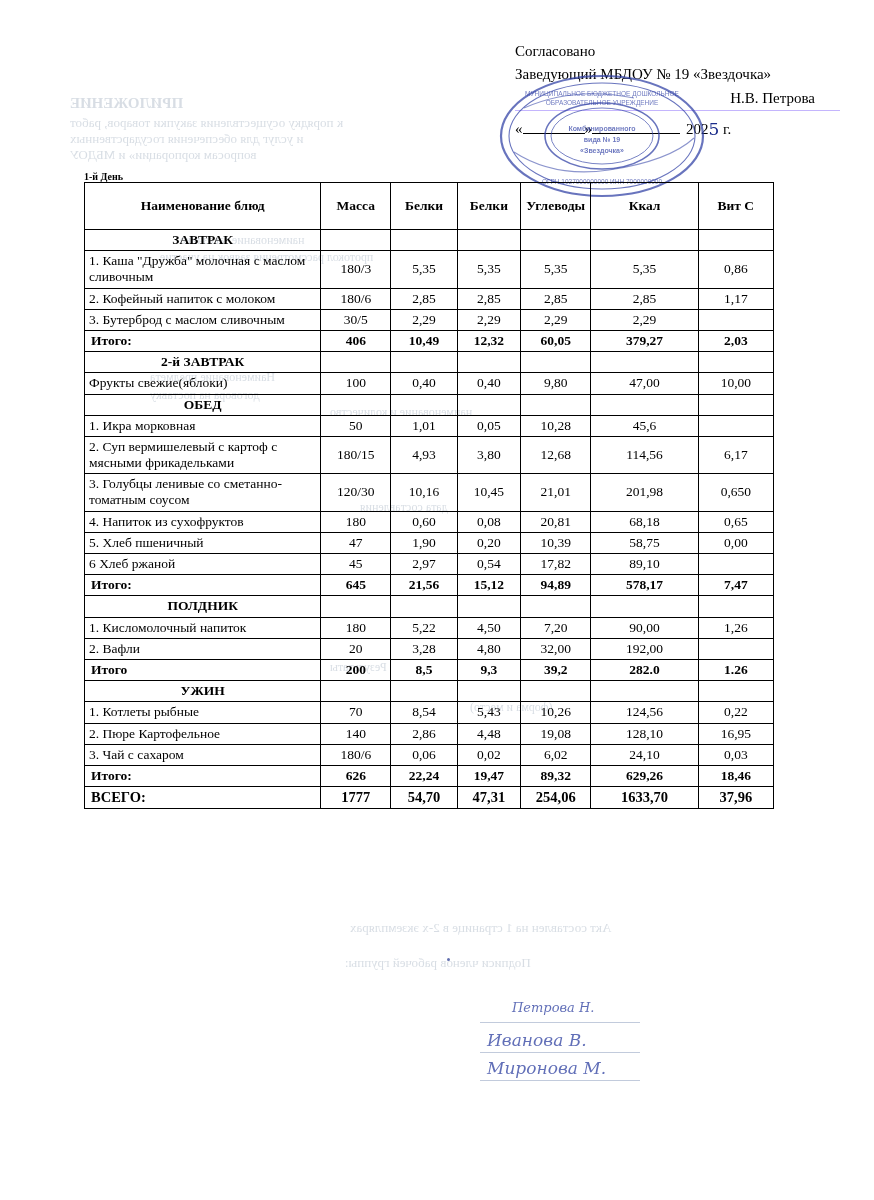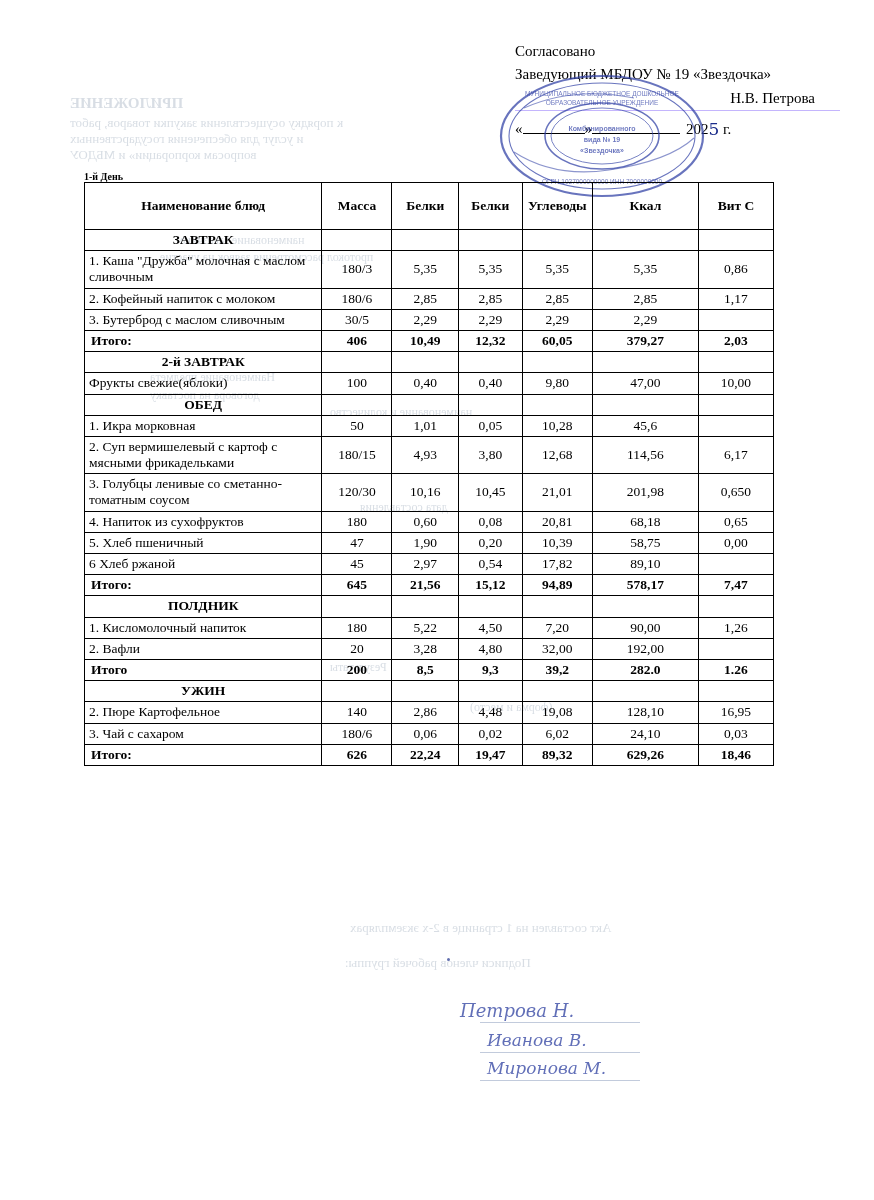--- a/index.html
+++ b/index.html
@@ -152,21 +152,21 @@
 
   
   .sig {
     position: absolute;
     color: #2d3fa0;
     font-family: "DejaVu Serif", serif;
     font-style: italic;
     opacity: .75;
     white-space: nowrap;
   }
-  .sig.s1 { left: 460px; top: 1000px; font-size: 18px; }
+  .sig.s1 { left: 512px; top: 1000px; font-size: 13px; }
   .sig.s2 { left: 487px; top: 1030px; font-size: 17px; }
   .sig.s3 { left: 487px; top: 1058px; font-size: 17px; }
   .sig-line {
     position: absolute;
     border-bottom: 1px solid #9aa8c4;
     opacity: .6;
   }
   .sig-line.l1 { left: 480px; top: 1022px; width: 160px; }
   .sig-line.l2 { left: 480px; top: 1052px; width: 160px; }
   .sig-line.l3 { left: 480px; top: 1080px; width: 160px; }
@@ -419,20 +419,29 @@
         <tr class="section">
           <td class="name">УЖИН</td>
           <td class="num">&nbsp;</td>
           <td class="num">&nbsp;</td>
           <td class="num">&nbsp;</td>
           <td class="num">&nbsp;</td>
           <td class="num">&nbsp;</td>
           <td class="num">&nbsp;</td>
         </tr>
         <tr>
+          <td class="name">1. Котлеты рыбные</td>
+          <td class="num">70</td>
+          <td class="num">8,54</td>
+          <td class="num">5,43</td>
+          <td class="num">10,26</td>
+          <td class="num">124,56</td>
+          <td class="num">0,22</td>
+        </tr>
+        <tr>
           <td class="name">2. Пюре Картофельное</td>
           <td class="num">140</td>
           <td class="num">2,86</td>
           <td class="num">4,48</td>
           <td class="num">19,08</td>
           <td class="num">128,10</td>
           <td class="num">16,95</td>
         </tr>
         <tr>
           <td class="name">3. Чай с сахаром</td>
@@ -445,20 +454,29 @@
         </tr>
         <tr class="total">
           <td class="name">Итого:</td>
           <td class="num">626</td>
           <td class="num">22,24</td>
           <td class="num">19,47</td>
           <td class="num">89,32</td>
           <td class="num">629,26</td>
           <td class="num">18,46</td>
         </tr>
+        <tr class="grand">
+          <td class="name">ВСЕГО:</td>
+          <td class="num">1777</td>
+          <td class="num">54,70</td>
+          <td class="num">47,31</td>
+          <td class="num">254,06</td>
+          <td class="num">1633,70</td>
+          <td class="num">37,96</td>
+        </tr>
       </tbody>
   </table>
 
   <div class="dot-mark"></div>
   <div class="sig-line l1"></div>
   <div class="sig-line l2"></div>
   <div class="sig-line l3"></div>
   <div class="sig s1">Петрова Н.</div>
   <div class="sig s2">Иванова В.</div>
   <div class="sig s3">Миронова М.</div>

